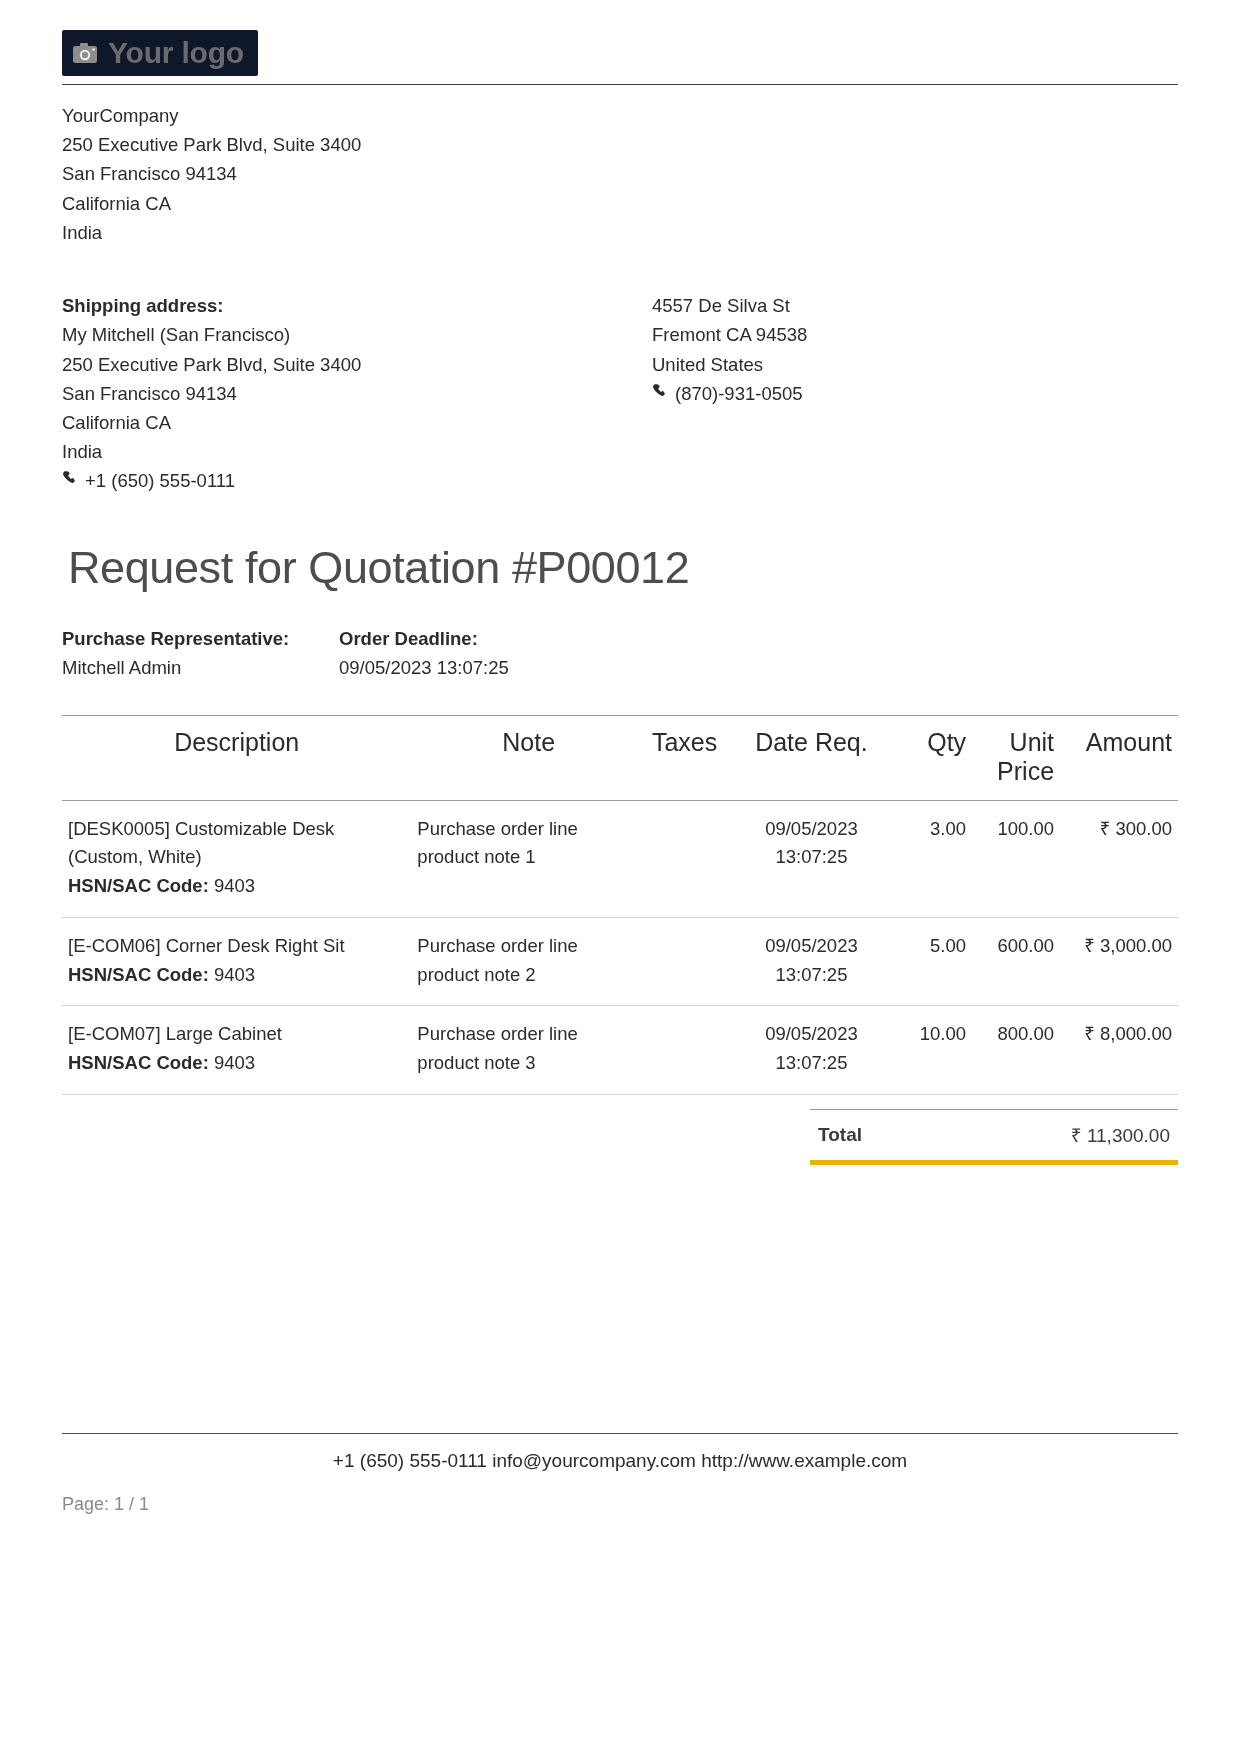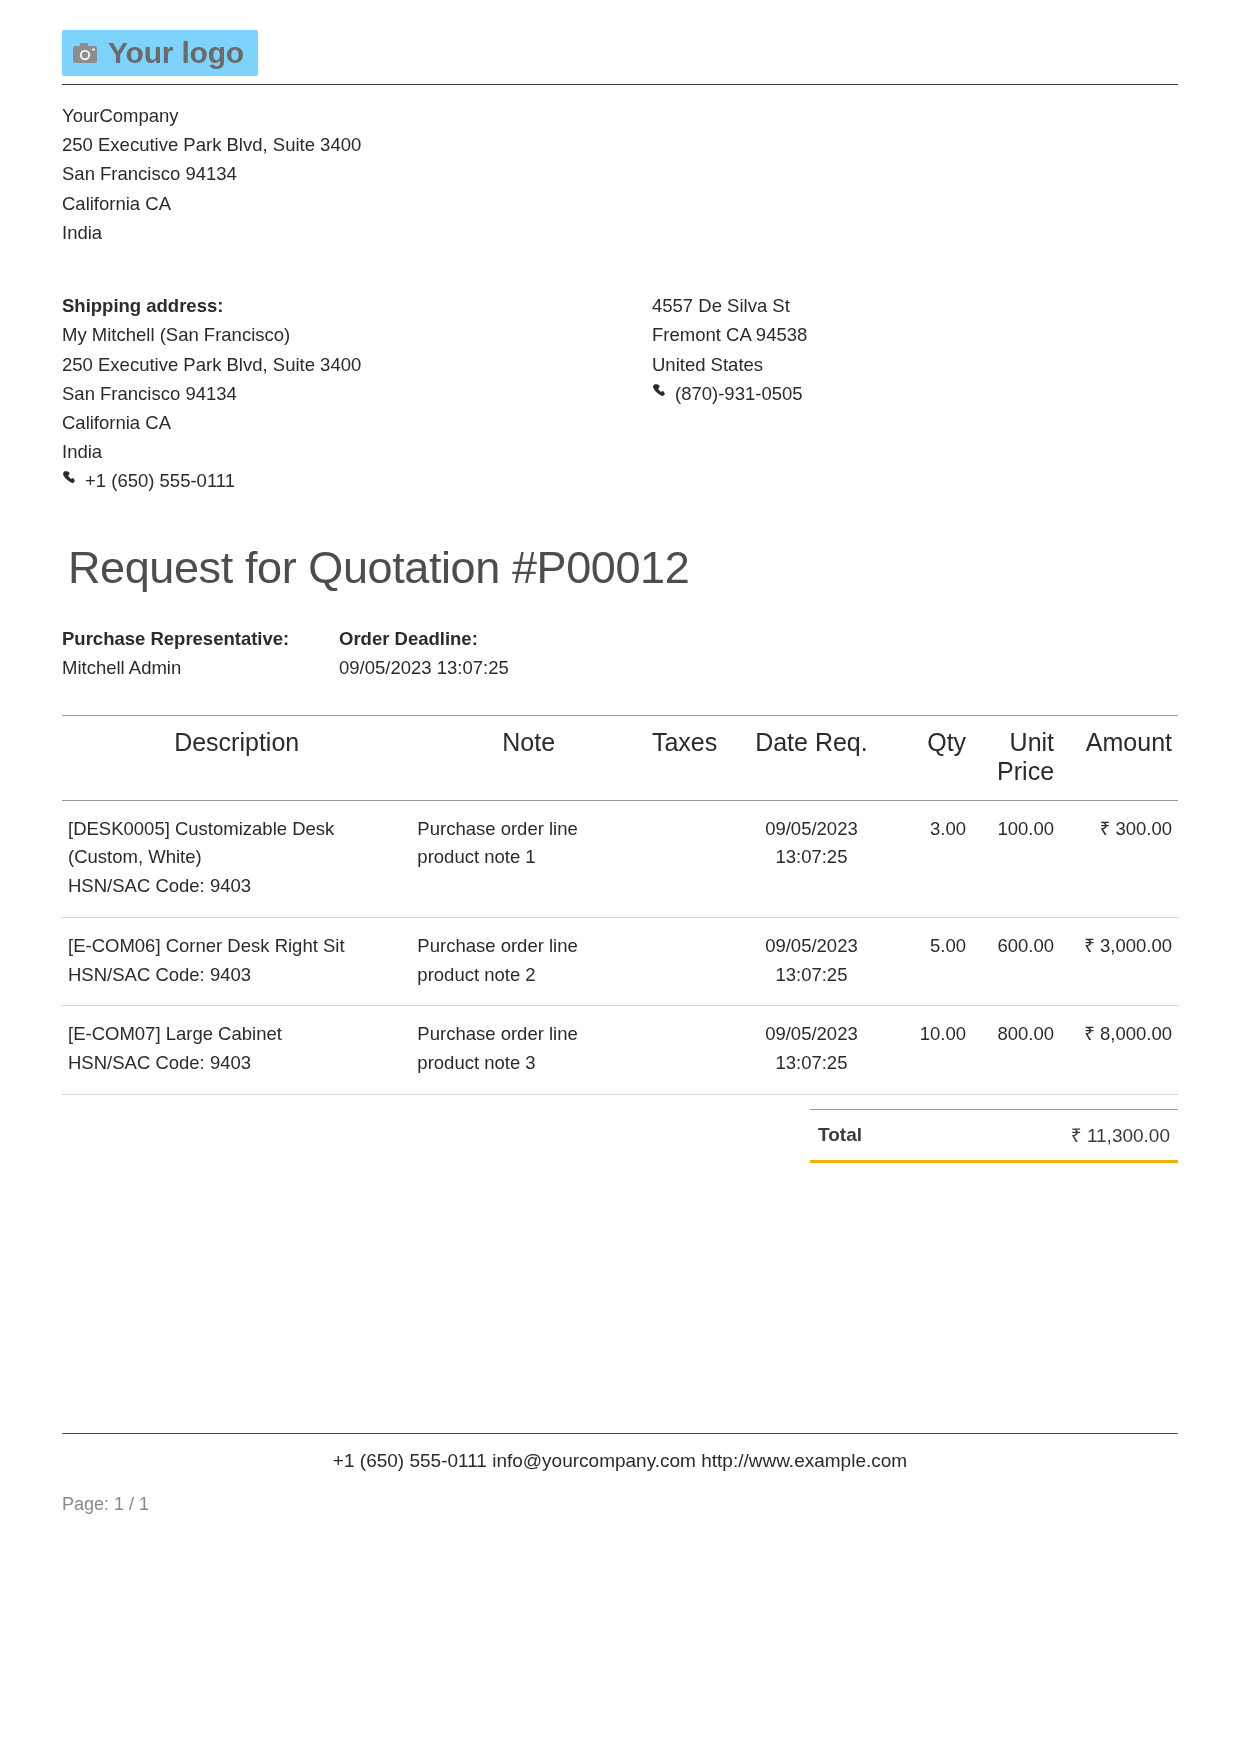--- a/index.html
+++ b/index.html
@@ -29,21 +29,21 @@
   
   .logo-row {
     display: flex;
     align-items: center;
     padding-top: 30px;
     padding-bottom: 8px;
   }
   .logo-box {
     display: inline-flex;
     align-items: center;
-    background: #7dd3fc;
+    background: #0f172a;
     padding: 6px 14px 6px 10px;
     border-radius: 2px;
   }
   .logo-icon {
     width: 26px;
     height: 22px;
     margin-right: 10px;
     display: inline-block;
     position: relative;
   }
@@ -144,36 +144,36 @@
   td.c-qty  { width: 62px; text-align: right; }
   td.c-unit { width: 78px; text-align: right; }
   td.c-amt  { width: 108px; text-align: right; }
   th.c-desc { width: 360px; }
   th.c-note { width: 238px; }
   th.c-tax  { width: 64px; }
   th.c-date { width: 172px; }
   th.c-qty  { width: 62px; text-align: right; }
   th.c-unit { width: 78px; text-align: right; }
   th.c-amt  { width: 108px; text-align: right; }
-  .hsn-label { font-weight: normal; }
+  .hsn-label { font-weight: bold; }
   
   .totals-wrap {
     display: flex;
     justify-content: flex-end;
     margin-top: 14px;
   }
   table.totals {
     border-collapse: collapse;
     width: 368px;
     font-size: 19px;
     color: #3b3b3b;
   }
   table.totals td {
     border-top: 1px solid #9a9a9a;
-    border-bottom: 3px solid #eab308;
+    border-bottom: 5px solid #eab308;
     padding: 12px 8px;
   }
   td.tot-label { font-weight: bold; width: 130px; }
   td.tot-value { text-align: right; }
   
   .footer {
     position: absolute;
     left: 62px;
     width: 1116px;
     bottom: 0;

